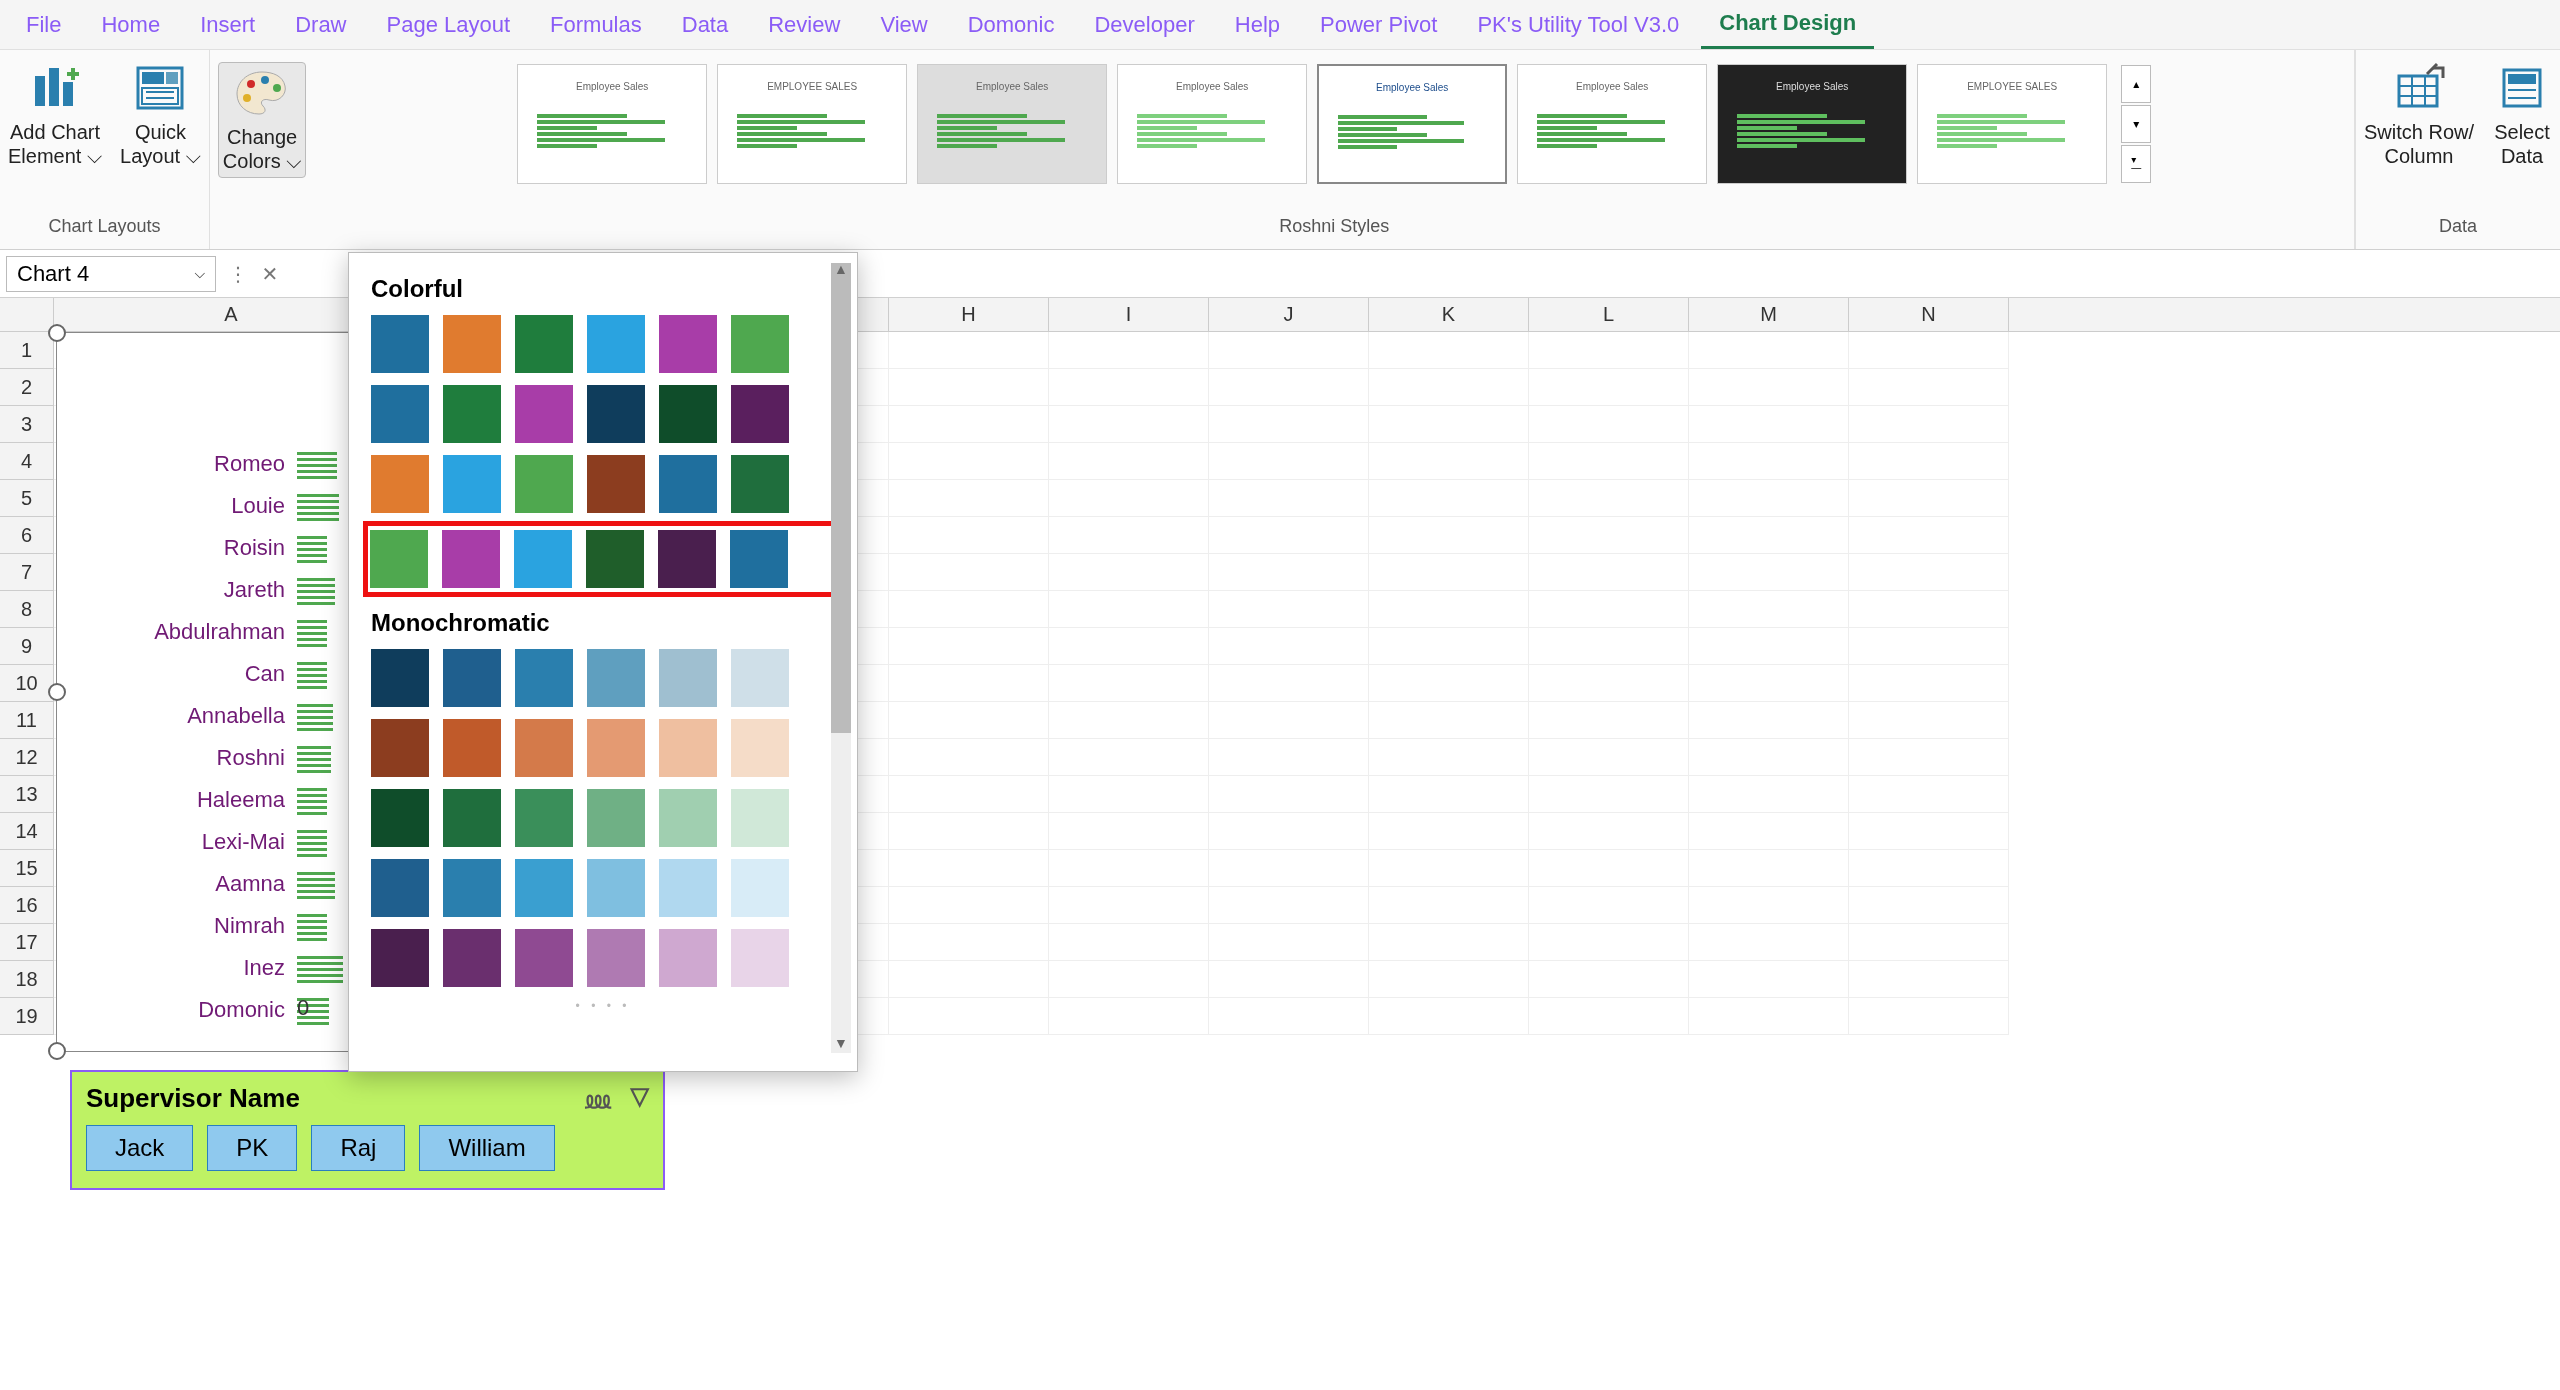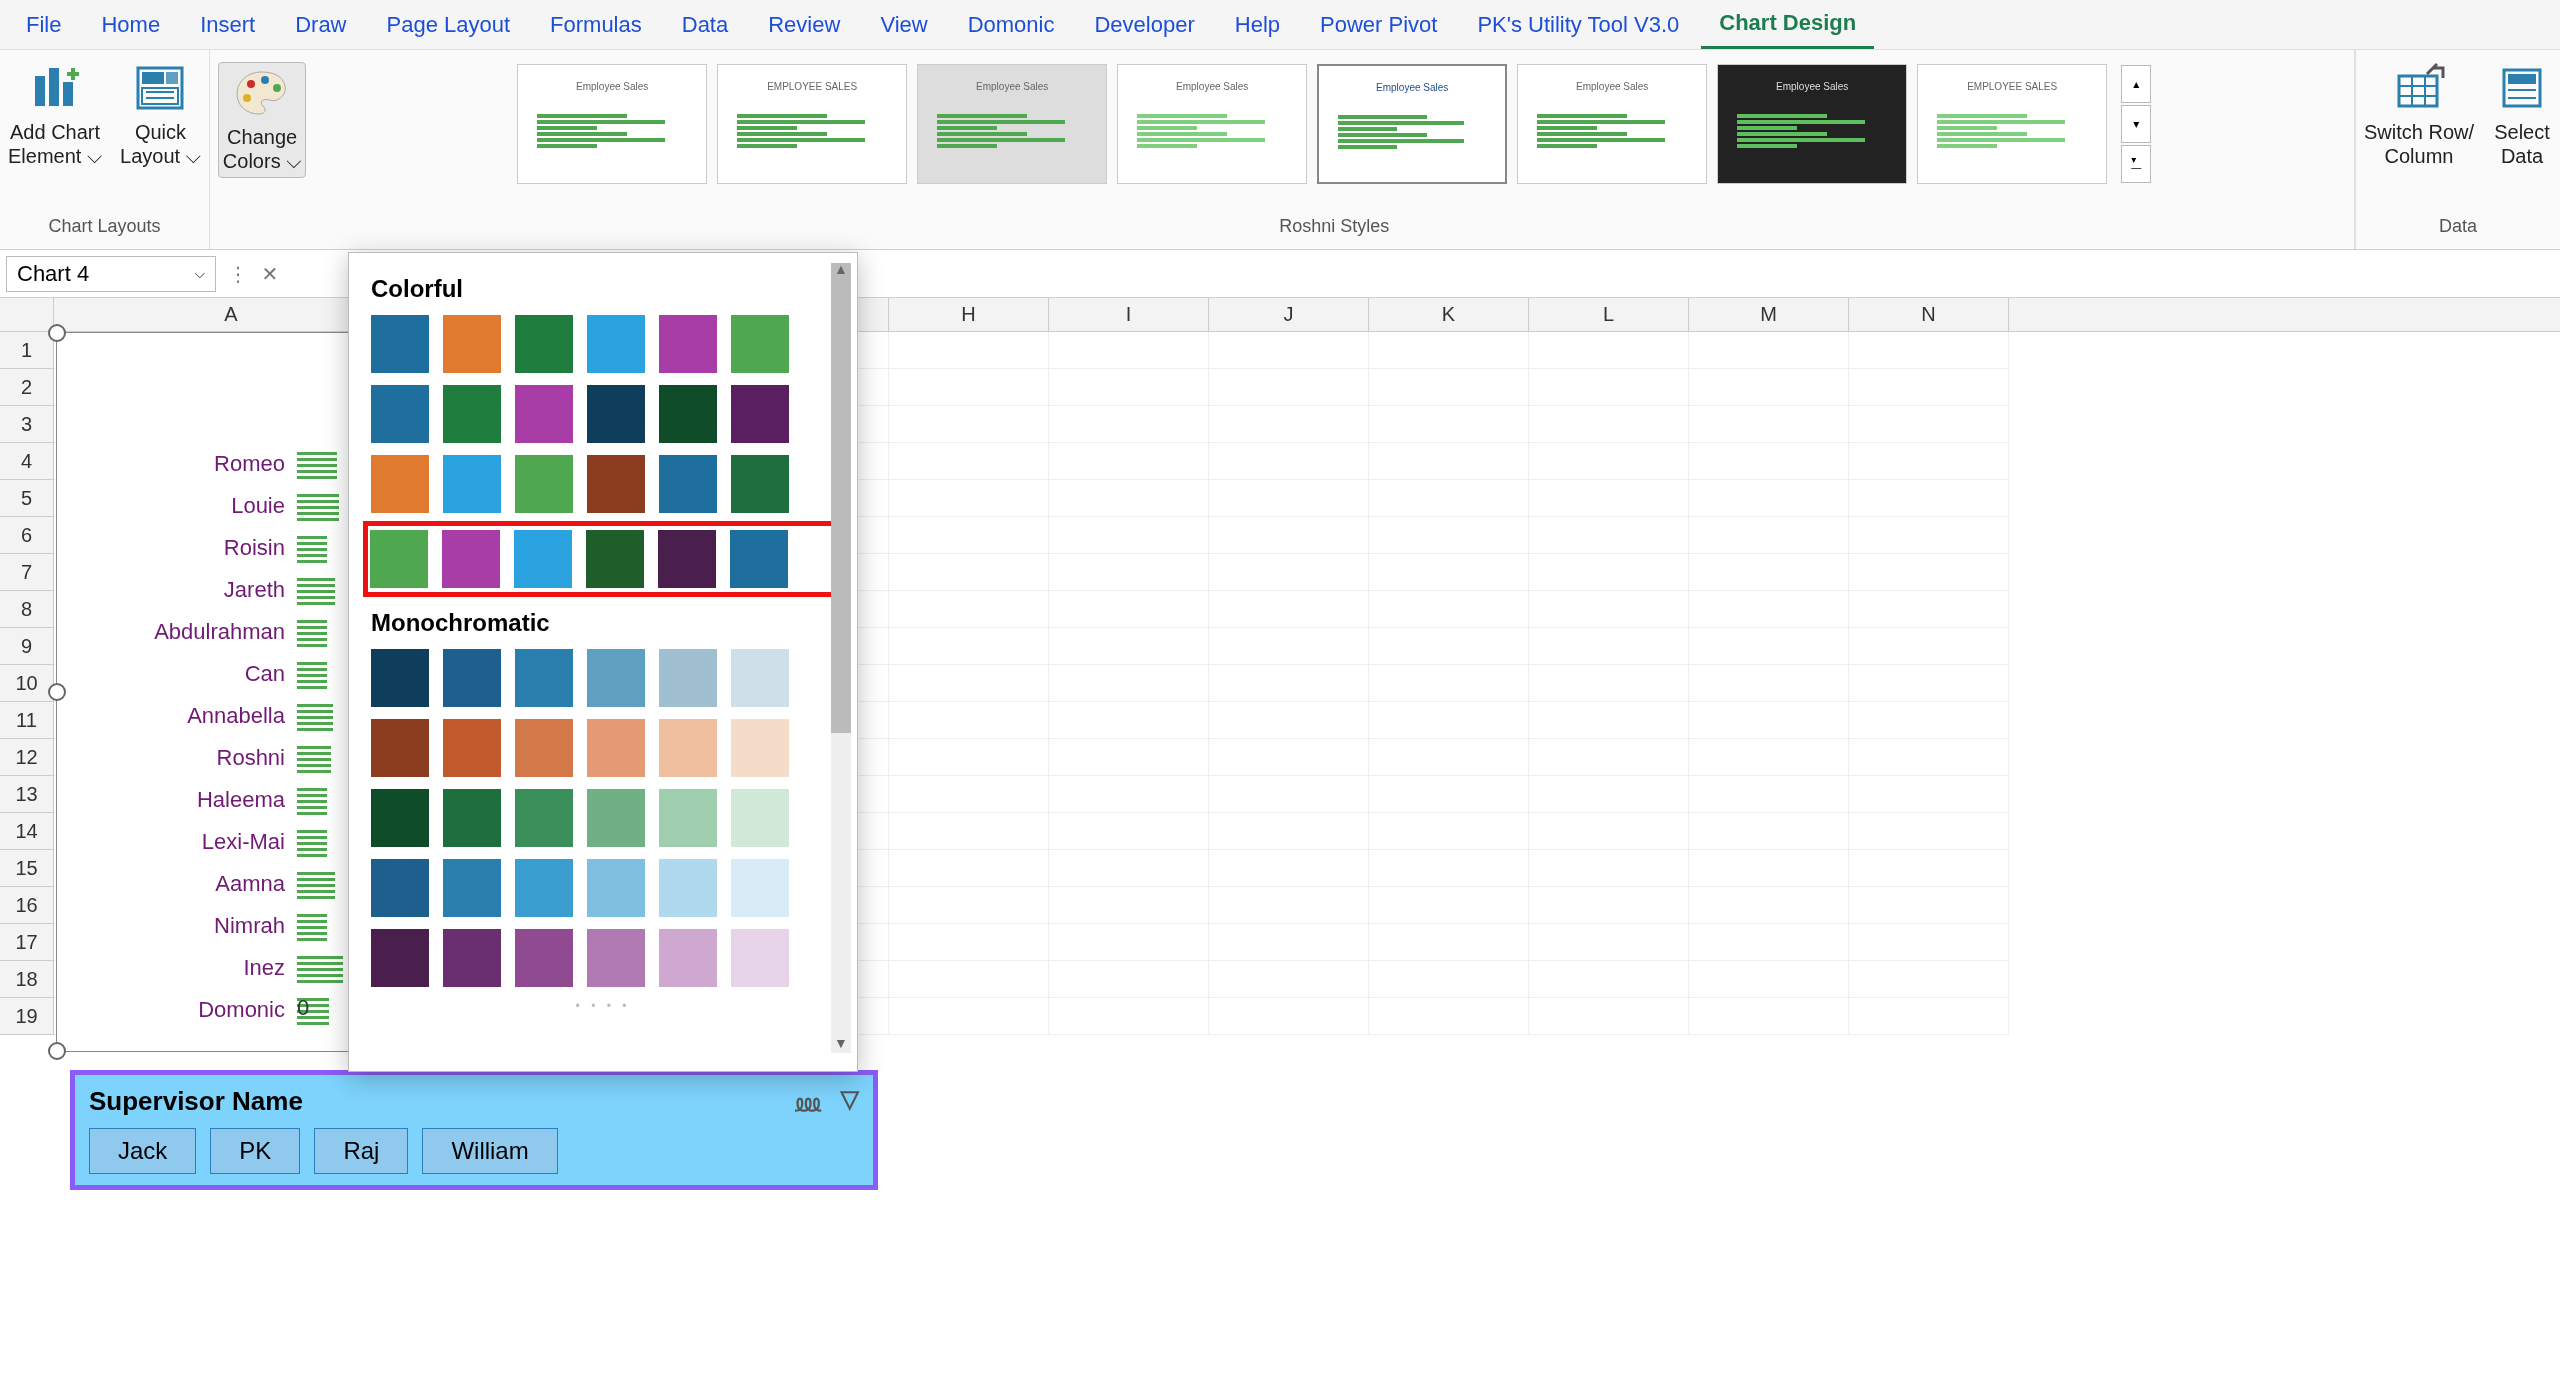--- a/index.html
+++ b/index.html
@@ -1,19 +1,19 @@
 <!DOCTYPE html>
 <html><head>
 <meta charset="utf-8">
 <style>
   * { box-sizing: border-box; margin: 0; padding: 0; font-family: "Segoe UI", Arial, sans-serif; }
   body { background: #fff; width: 2560px; height: 1390px; overflow: hidden; position: relative; }
   
   .menubar { display: flex; align-items: center; height: 50px; background: #f5f5f5; border-bottom: 1px solid #e0e0e0; padding: 0 8px; gap: 4px; }
-  .menubar .tab { padding: 10px 18px; font-size: 22px; color: #1d4ed8; cursor: pointer; }
+  .menubar .tab { padding: 10px 18px; font-size: 22px; color: #8b5cf6; cursor: pointer; }
   .menubar .tab.active { color: #1e7d4e; border-bottom: 3px solid #1e7d4e; font-weight: 600; }
   
   .ribbon { display: flex; align-items: stretch; background: #fafafa; border-bottom: 1px solid #d0d0d0; height: 200px; }
   .group { display: flex; flex-direction: column; align-items: center; justify-content: space-between; padding: 6px 8px; border-right: 1px solid #e0e0e0; }
   .group-buttons { display: flex; gap: 18px; align-items: flex-start; padding-top: 6px; }
   .rbtn { display: flex; flex-direction: column; align-items: center; gap: 6px; font-size: 20px; color: #222; cursor: pointer; }
   .rbtn .icon-box { width: 60px; height: 52px; display: flex; align-items: center; justify-content: center; }
   .group-label { font-size: 18px; color: #555; padding-bottom: 6px; }
   .rbtn.active { background: #e8e8e8; border: 1px solid #bbb; border-radius: 4px; padding: 4px; }
   
@@ -53,21 +53,21 @@
   .ch-mr { right: -9px; top: 50%; transform: translateY(-50%); }
   .ch-mt { top: -9px; left: 50%; transform: translateX(-50%); }
   .ch-mb { bottom: -9px; left: 50%; transform: translateX(-50%); }
   .chart-title { text-align: center; font-size: 34px; font-weight: 700; color: #1e4e8c; padding-top: 30px; }
   .chart-body { position: absolute; left: 60px; top: 110px; width: 600px; height: 530px; }
   .cat-row { display: flex; align-items: center; height: 42px; }
   .cat-label { width: 180px; text-align: right; padding-right: 12px; font-size: 22px; color: #701a75; }
   .clipped-bar { background: repeating-linear-gradient(0deg, #4fa84f, #4fa84f 3px, #fff 3px, #fff 6px); height: 30px; }
   .x-axis { position: absolute; bottom: 30px; left: 240px; width: 420px; display: flex; justify-content: space-between; font-size: 22px; color: #333; }
   
-  .slicer { position: absolute; left: 70px; top: 1070px; width: 808px; height: 120px; border: 5px solid #8b5cf6; background: #7dd3fc; padding: 10px 14px; }
+  .slicer { position: absolute; left: 70px; top: 1070px; width: 595px; height: 120px; border: 2px solid #8b5cf6; background: #bef264; padding: 10px 14px; }
   .slicer-header { display: flex; align-items: center; justify-content: space-between; font-size: 26px; font-weight: 700; padding-bottom: 10px; }
   .slicer-icons { display: flex; gap: 20px; color: #555; font-size: 24px; }
   .slicer-items { display: flex; gap: 14px; }
   .slicer-item { border: 1px solid #2a7fbf; background: #8fc9ee; padding: 8px 28px; font-size: 24px; cursor: pointer; }
   
   .color-dropdown { position: absolute; left: 348px; top: 252px; width: 510px; height: 820px; background: #fff; border: 1px solid #bbb; box-shadow: 0 6px 24px rgba(0,0,0,0.25); z-index: 100; padding: 16px 18px 10px 18px; overflow: hidden; }
   .dd-section-title { font-size: 24px; font-weight: 700; padding: 6px 0 6px 4px; }
   .palette-row { display: flex; gap: 14px; padding: 6px 4px; }
   .swatch { width: 58px; height: 58px; }
   .highlight-row { border: 5px solid #e11; padding: 4px 2px; margin: 2px -4px; }

